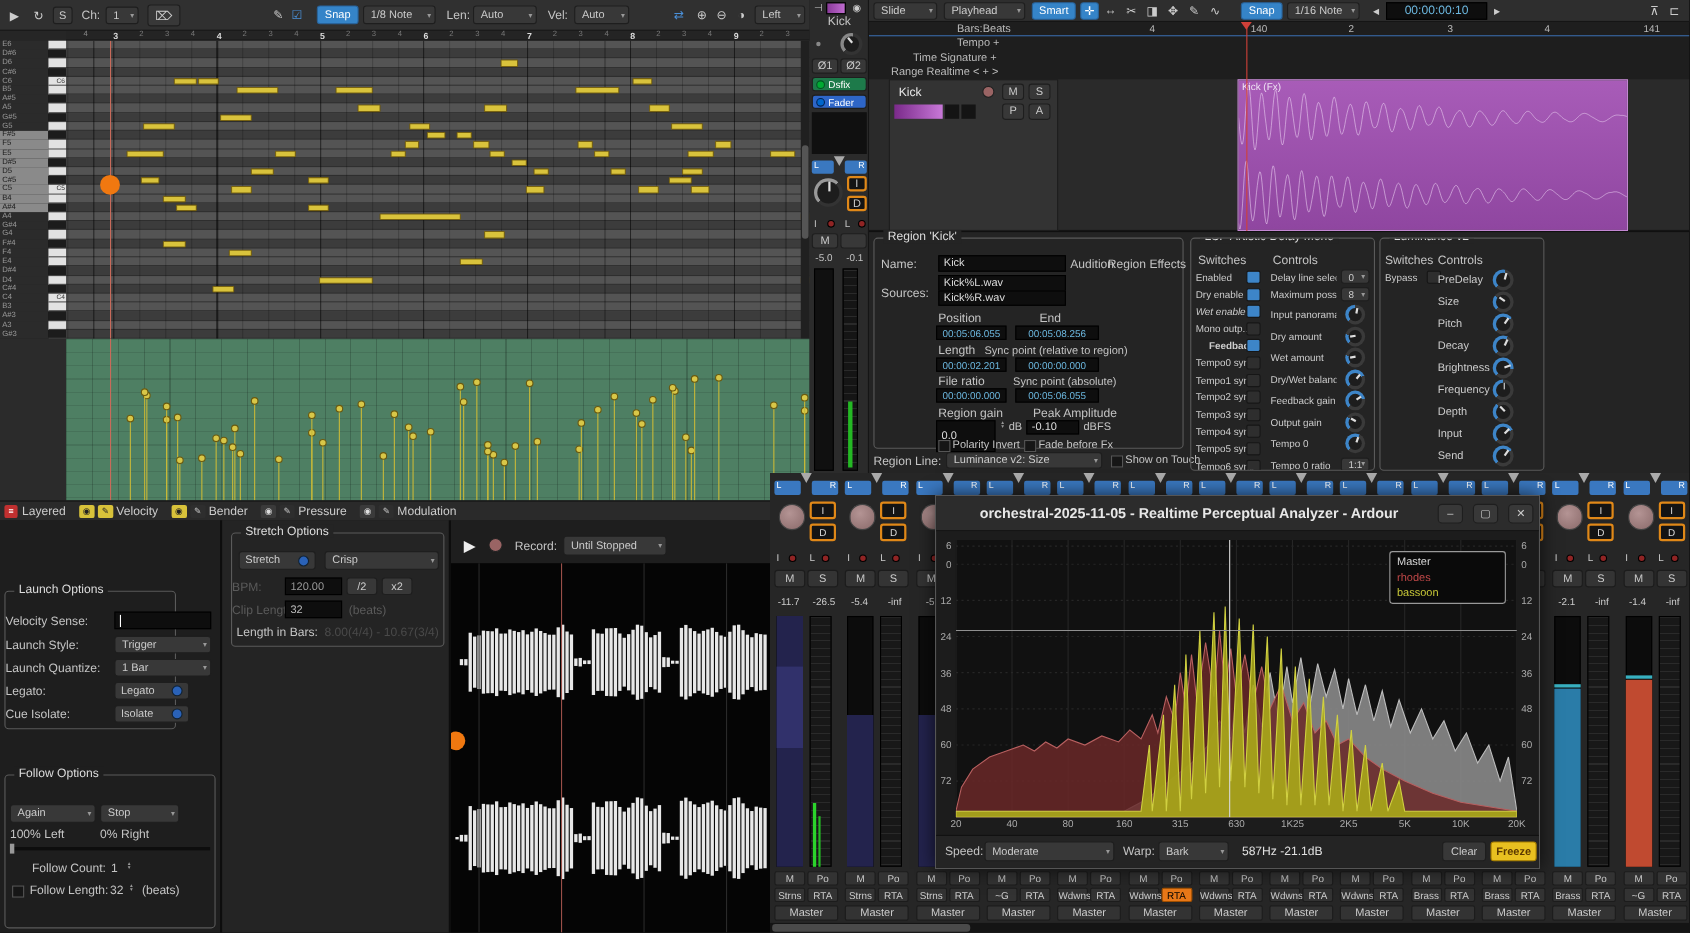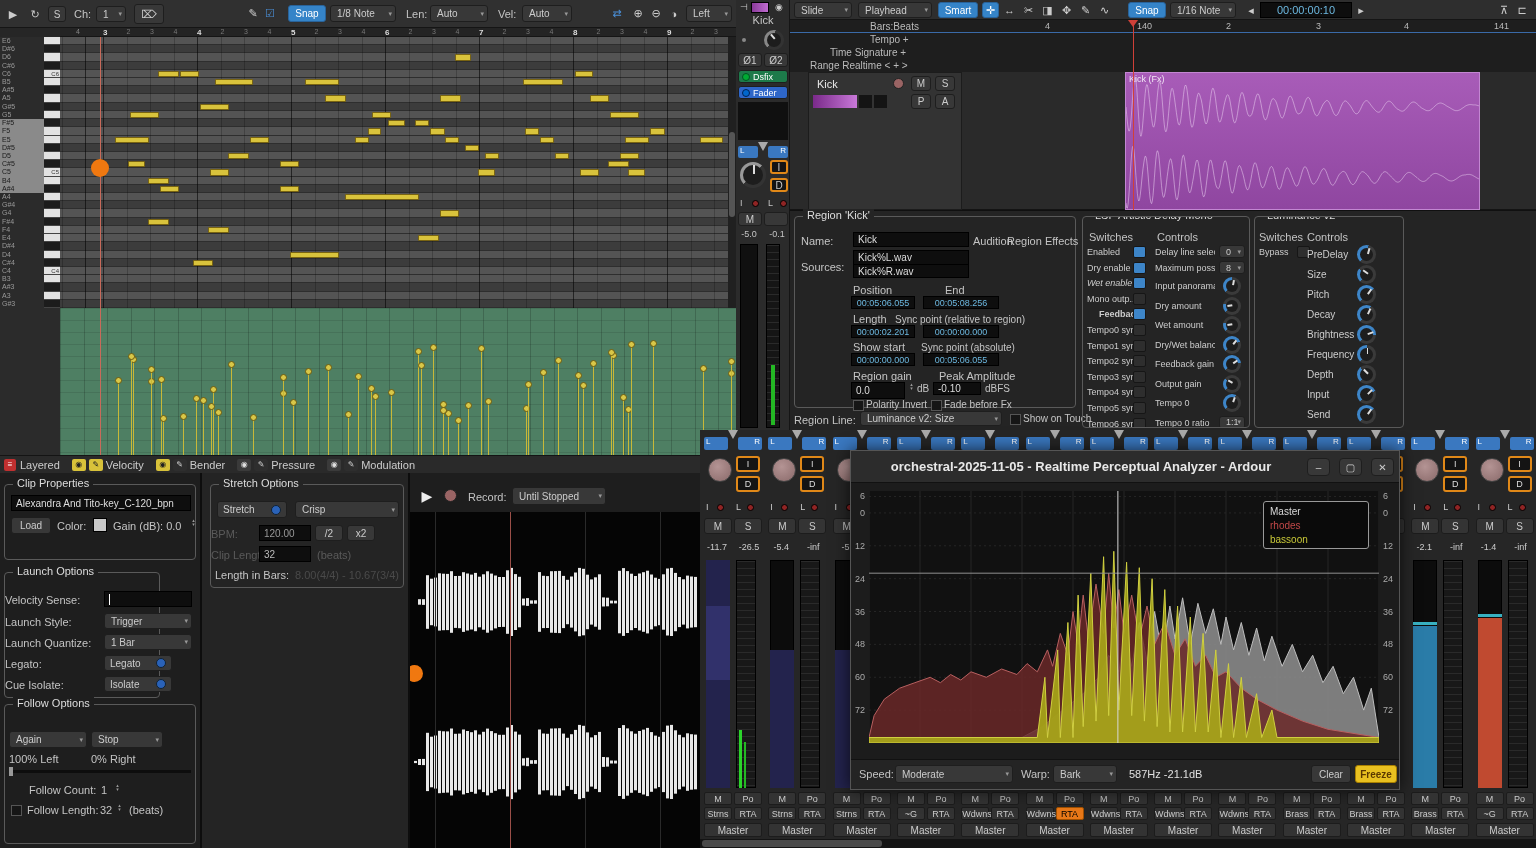--- a/index.html
+++ b/index.html
@@ -384,34 +384,22 @@
         <div style="box-sizing: border-box; position: relative; width: 14px; height: 12px; border-radius: 2px; text-align: center; font-size: 8px; line-height: 12px; background: rgb(58, 58, 58); color: rgb(221, 221, 221);">◉</div>
         <div style="box-sizing: border-box; position: relative; width: 14px; height: 12px; border-radius: 2px; text-align: center; font-size: 8px; line-height: 12px; background: rgb(46, 46, 46); color: rgb(204, 204, 204);">✎</div>
         <div style="box-sizing: border-box; position: relative;">Modulation</div>
       </div>
     </div>
 
   <div class="abs" style="left:0;top:473px;width:202px;height:375px;background:#1e1e1e;border-right:2px solid #0d0d0d"></div>
   <div class="abs" style="left:202px;top:473px;width:208px;height:375px;background:#242424;border-right:2px solid #0d0d0d"></div>
   <div class="abs" style="left:410px;top:473px;width:290px;height:375px;background:#1e1e1e"></div>
 
-  <div class="fs" style="left:4px;top:484px;width:192px;height:76px">
-    <span class="leg">Clip Properties</span>
-    <div class="fld" style="left:6px;top:10px;width:180px;height:16px">Alexandra And Tito-key_C-120_bpn</div>
-    <div class="btn" style="left:6px;top:32px;width:40px;height:17px">Load</div>
-    <span class="lbl" style="left:52px;top:35px">Color:</span>
-    <div class="abs" style="left:88px;top:33px;width:14px;height:14px;background:#c8c8c8;border:1px solid #000"></div>
-    <span class="lbl" style="left:108px;top:35px">Gain (dB): 0.0</span>
-    <div class="spin" style="left:184px;top:33px">
-        <span>▴</span>
-        <span>▾</span>
-      </div>
-  </div>
-
-  <div class="fs" style="left:4px;top:572px;width:156px;height:126px">
+
+  <div class="fs" style="left:4px;top:537px;width:156px;height:126px">
     <span class="leg">Launch Options</span>
     <span class="lbl r" style="left:0;top:21px;width:96px">Velocity Sense:</span>
     <div class="fld" style="left:99px;top:18px;width:88px;height:16px">
         <span style="width:1px;height:11px;background:#fff"></span>
       </div>
     <span class="lbl r" style="left:0;top:43px;width:96px">Launch Style:</span>
     <div class="btn dd" style="left:99px;top:40px;width:88px;height:16px">Trigger</div>
     <span class="lbl r" style="left:0;top:64px;width:96px">Launch Quantize:</span>
     <div class="btn dd" style="left:99px;top:61px;width:88px;height:16px">1 Bar</div>
     <span class="lbl r" style="left:0;top:85px;width:96px">Legato:</span>
@@ -745,27 +733,27 @@
     <div class="fld" style="left:58px;top:33px;width:116px;height:14px;border-bottom:none">Kick%L.wav</div>
     <div class="fld" style="left:58px;top:47px;width:116px;height:14px">Kick%R.wav</div>
     <span class="lbl" style="left:58px;top:67px">Position</span>
     <span class="lbl r" style="left:150px;top:67px;width:52px">End</span>
     <div class="fld time" style="left:56px;top:79px;width:64px;height:13px">00:05:06.055</div>
     <div class="fld time" style="left:128px;top:79px;width:76px;height:13px">00:05:08.256</div>
     <span class="lbl" style="left:58px;top:96px">Length</span>
     <span class="lbl t10" style="left:100px;top:97px">Sync point (relative to region)</span>
     <div class="fld time" style="left:56px;top:108px;width:64px;height:13px">00:00:02.201</div>
     <div class="fld time" style="left:128px;top:108px;width:76px;height:13px">00:00:00.000</div>
-    <span class="lbl" style="left:58px;top:124px">Show start</span>
+    <span class="lbl" style="left:58px;top:124px">File ratio</span>
     <span class="lbl t10" style="left:126px;top:125px">Sync point (absolute)</span>
     <div class="fld time" style="left:56px;top:136px;width:64px;height:13px">00:00:00.000</div>
     <div class="fld time" style="left:128px;top:136px;width:76px;height:13px">00:05:06.055</div>
     <span class="lbl" style="left:58px;top:153px">Region gain</span>
     <span class="lbl" style="left:144px;top:153px">Peak Amplitude</span>
-    <div class="fld" style="left:56px;top:165px;width:54px;height:17px">0.0</div>
+    <div class="fld" style="left:56px;top:165px;width:54px;height:29px">0.0</div>
     <div class="spin" style="left:112px;top:165px">
         <span>▴</span>
         <span>▾</span>
       </div>
     <span class="lbl t10" style="left:122px;top:166px">dB</span>
     <div class="fld" style="left:138px;top:165px;width:48px;height:13px">-0.10</div>
     <span class="lbl t10" style="left:190px;top:166px">dBFS</span>
     <div class="cb" style="left:58px;top:183px"></div>
     <span class="lbl t10" style="left:71px;top:182px">Polarity Invert</span>
     <div class="cb" style="left:136px;top:183px"></div>
@@ -1287,20 +1275,33 @@
     <div class="abs" id="spectrum-ylabels-r" style="left:530px;top:40px;width:18px;height:252px">
         <div style="position: absolute; box-sizing: border-box; left: 2px; top: 0.478261px; width: 14px; text-align: left; font-size: 9px; color: rgb(170, 170, 170);">6</div>
         <div style="position: absolute; box-sizing: border-box; left: 2px; top: 16.913px; width: 14px; text-align: left; font-size: 9px; color: rgb(170, 170, 170);">0</div>
         <div style="position: absolute; box-sizing: border-box; left: 2px; top: 49.7826px; width: 14px; text-align: left; font-size: 9px; color: rgb(170, 170, 170);">12</div>
         <div style="position: absolute; box-sizing: border-box; left: 2px; top: 82.6522px; width: 14px; text-align: left; font-size: 9px; color: rgb(170, 170, 170);">24</div>
         <div style="position: absolute; box-sizing: border-box; left: 2px; top: 115.522px; width: 14px; text-align: left; font-size: 9px; color: rgb(170, 170, 170);">36</div>
         <div style="position: absolute; box-sizing: border-box; left: 2px; top: 148.391px; width: 14px; text-align: left; font-size: 9px; color: rgb(170, 170, 170);">48</div>
         <div style="position: absolute; box-sizing: border-box; left: 2px; top: 181.261px; width: 14px; text-align: left; font-size: 9px; color: rgb(170, 170, 170);">60</div>
         <div style="position: absolute; box-sizing: border-box; left: 2px; top: 214.13px; width: 14px; text-align: left; font-size: 9px; color: rgb(170, 170, 170);">72</div>
       </div>
+    <div class="abs" id="spectrum-xlabels" style="left:18px;top:293px;width:510px;height:12px">
+        <div style="position: absolute; box-sizing: border-box; left: -14px; top: 0px; width: 28px; text-align: center; font-size: 9px; color: rgb(170, 170, 170);">20</div>
+        <div style="position: absolute; box-sizing: border-box; left: 37px; top: 0px; width: 28px; text-align: center; font-size: 9px; color: rgb(170, 170, 170);">40</div>
+        <div style="position: absolute; box-sizing: border-box; left: 88px; top: 0px; width: 28px; text-align: center; font-size: 9px; color: rgb(170, 170, 170);">80</div>
+        <div style="position: absolute; box-sizing: border-box; left: 139px; top: 0px; width: 28px; text-align: center; font-size: 9px; color: rgb(170, 170, 170);">160</div>
+        <div style="position: absolute; box-sizing: border-box; left: 190px; top: 0px; width: 28px; text-align: center; font-size: 9px; color: rgb(170, 170, 170);">315</div>
+        <div style="position: absolute; box-sizing: border-box; left: 241px; top: 0px; width: 28px; text-align: center; font-size: 9px; color: rgb(170, 170, 170);">630</div>
+        <div style="position: absolute; box-sizing: border-box; left: 292px; top: 0px; width: 28px; text-align: center; font-size: 9px; color: rgb(170, 170, 170);">1K25</div>
+        <div style="position: absolute; box-sizing: border-box; left: 343px; top: 0px; width: 28px; text-align: center; font-size: 9px; color: rgb(170, 170, 170);">2K5</div>
+        <div style="position: absolute; box-sizing: border-box; left: 394px; top: 0px; width: 28px; text-align: center; font-size: 9px; color: rgb(170, 170, 170);">5K</div>
+        <div style="position: absolute; box-sizing: border-box; left: 445px; top: 0px; width: 28px; text-align: center; font-size: 9px; color: rgb(170, 170, 170);">10K</div>
+        <div style="position: absolute; box-sizing: border-box; left: 496px; top: 0px; width: 28px; text-align: center; font-size: 9px; color: rgb(170, 170, 170);">20K</div>
+      </div>
     <div class="abs" id="spectrum-legend" style="left:412px;top:50px;width:106px;height:48px;background:#0a0a0a;border:1px solid #999;border-radius:3px;padding:3px 6px;box-sizing:border-box">
         <div style="box-sizing: border-box; position: relative; font-size: 10px; line-height: 14px; color: rgb(216, 216, 216);">Master</div>
         <div style="box-sizing: border-box; position: relative; font-size: 10px; line-height: 14px; color: rgb(192, 72, 72);">rhodes</div>
         <div style="box-sizing: border-box; position: relative; font-size: 10px; line-height: 14px; color: rgb(200, 200, 56);">bassoon</div>
       </div>
     <div class="abs" style="left:0;top:308px;width:548px;height:30px;background:#242424;border-top:1px solid #111">
       <span class="lbl" style="left:8px;top:8px">Speed:</span>
       <div class="btn dd" style="left:44px;top:5px;width:118px;height:18px">Moderate</div>
       <span class="lbl" style="left:170px;top:8px">Warp:</span>
       <div class="btn dd" style="left:202px;top:5px;width:64px;height:18px">Bark</div>

